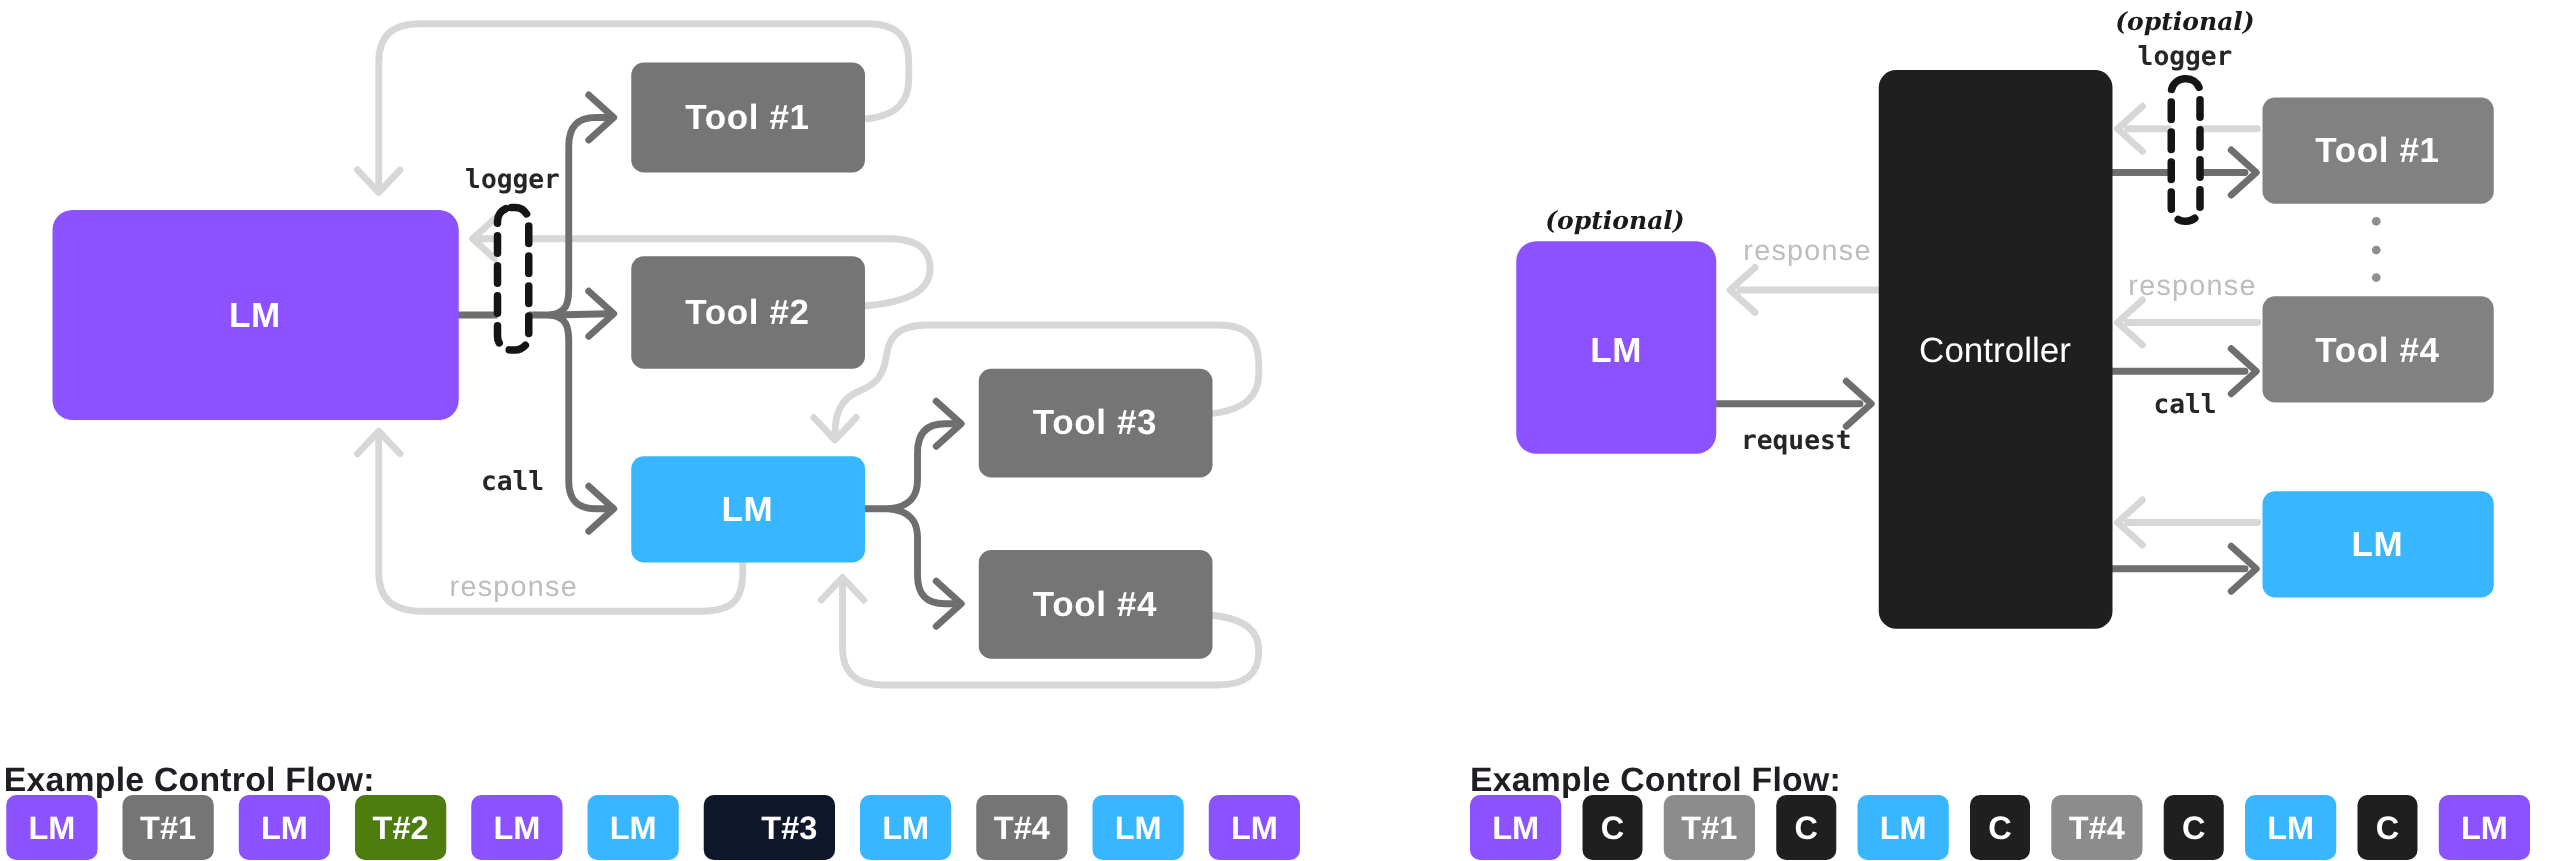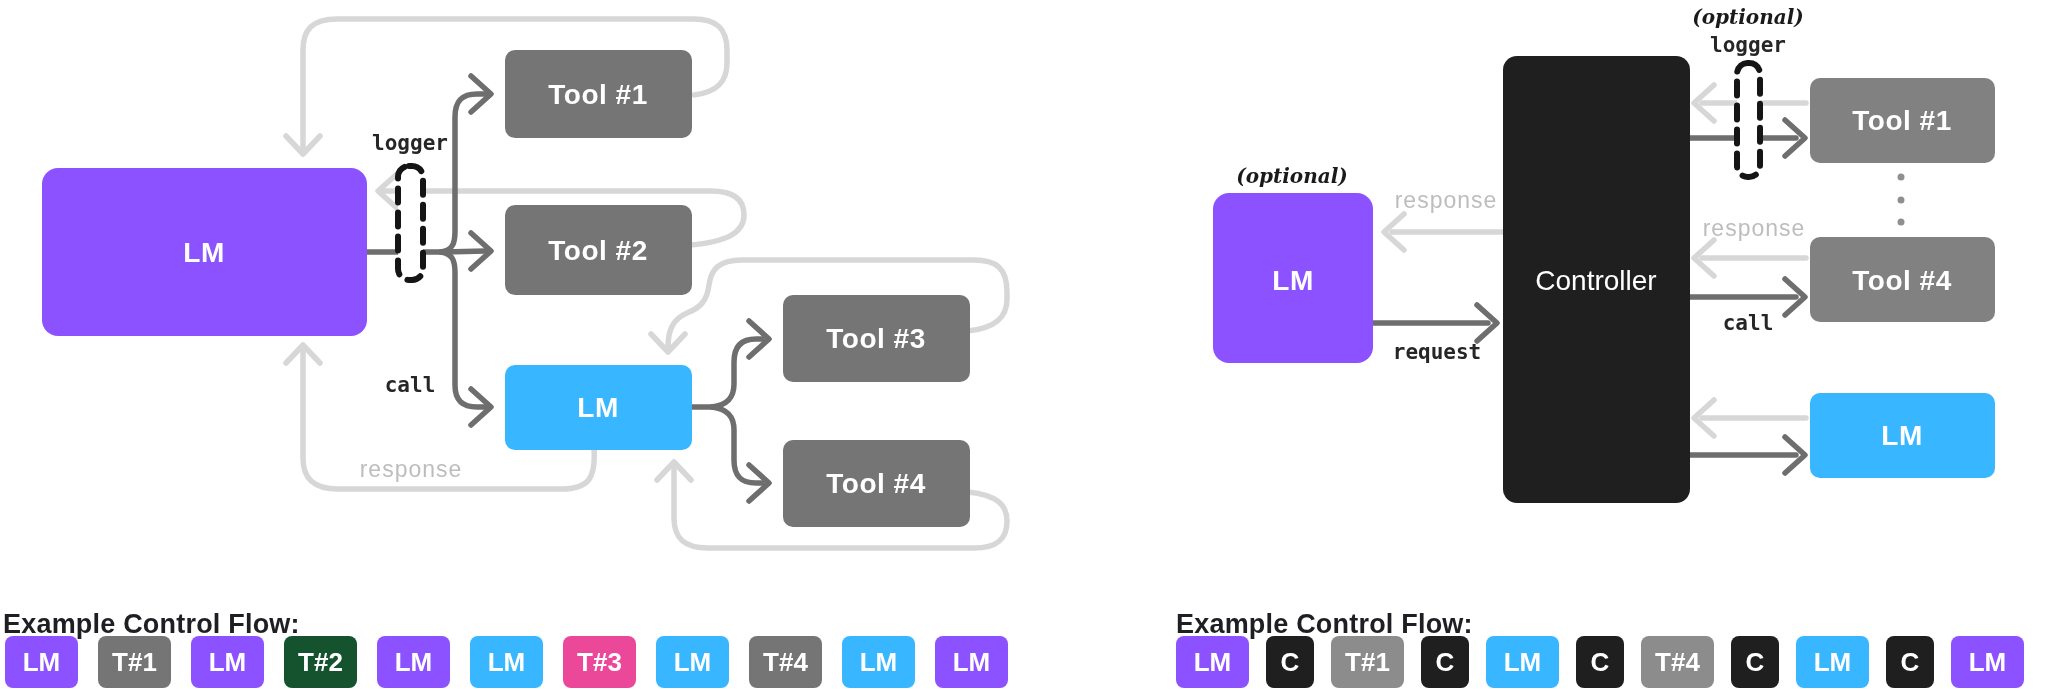--- a/index.html
+++ b/index.html
@@ -157,24 +157,24 @@
     </g>
   </svg>
 
   <div class="flow-heading" style="left:3px">Example Control Flow:</div>
   <div class="flow-heading" style="left:1176px">Example Control Flow:</div>
 
   <div class="flow-row gap-left" id="left-flow-badges" style="left:5px">
       <div class="badge" style="background: rgb(140, 82, 255);">LM</div>
       <div class="badge" style="background: rgb(117, 117, 117);">T#1</div>
       <div class="badge" style="background: rgb(140, 82, 255);">LM</div>
-      <div class="badge" style="background: #14532d; text-align: center;">T#2</div>
+      <div class="badge" style="background: #4d7c0f; text-align: center;">T#2</div>
       <div class="badge" style="background: rgb(140, 82, 255);">LM</div>
       <div class="badge" style="background: rgb(56, 182, 255);">LM</div>
-      <div class="badge" style="background: #ec4899;">T#3</div>
+      <div class="badge" style="background: #0f172a; padding-left: 32px;">T#3</div>
       <div class="badge" style="background: rgb(56, 182, 255);">LM</div>
       <div class="badge" style="background: rgb(117, 117, 117);">T#4</div>
       <div class="badge" style="background: rgb(56, 182, 255);">LM</div>
       <div class="badge" style="background: rgb(140, 82, 255);">LM</div>
     </div>
   <div class="flow-row gap-right" id="right-flow-badges" style="left:1176px">
       <div class="badge" style="background: rgb(140, 82, 255);">LM</div>
       <div class="badge narrow" style="background: rgb(31, 31, 31);">C</div>
       <div class="badge" style="background: rgb(140, 140, 140);">T#1</div>
       <div class="badge narrow" style="background: rgb(31, 31, 31);">C</div>

